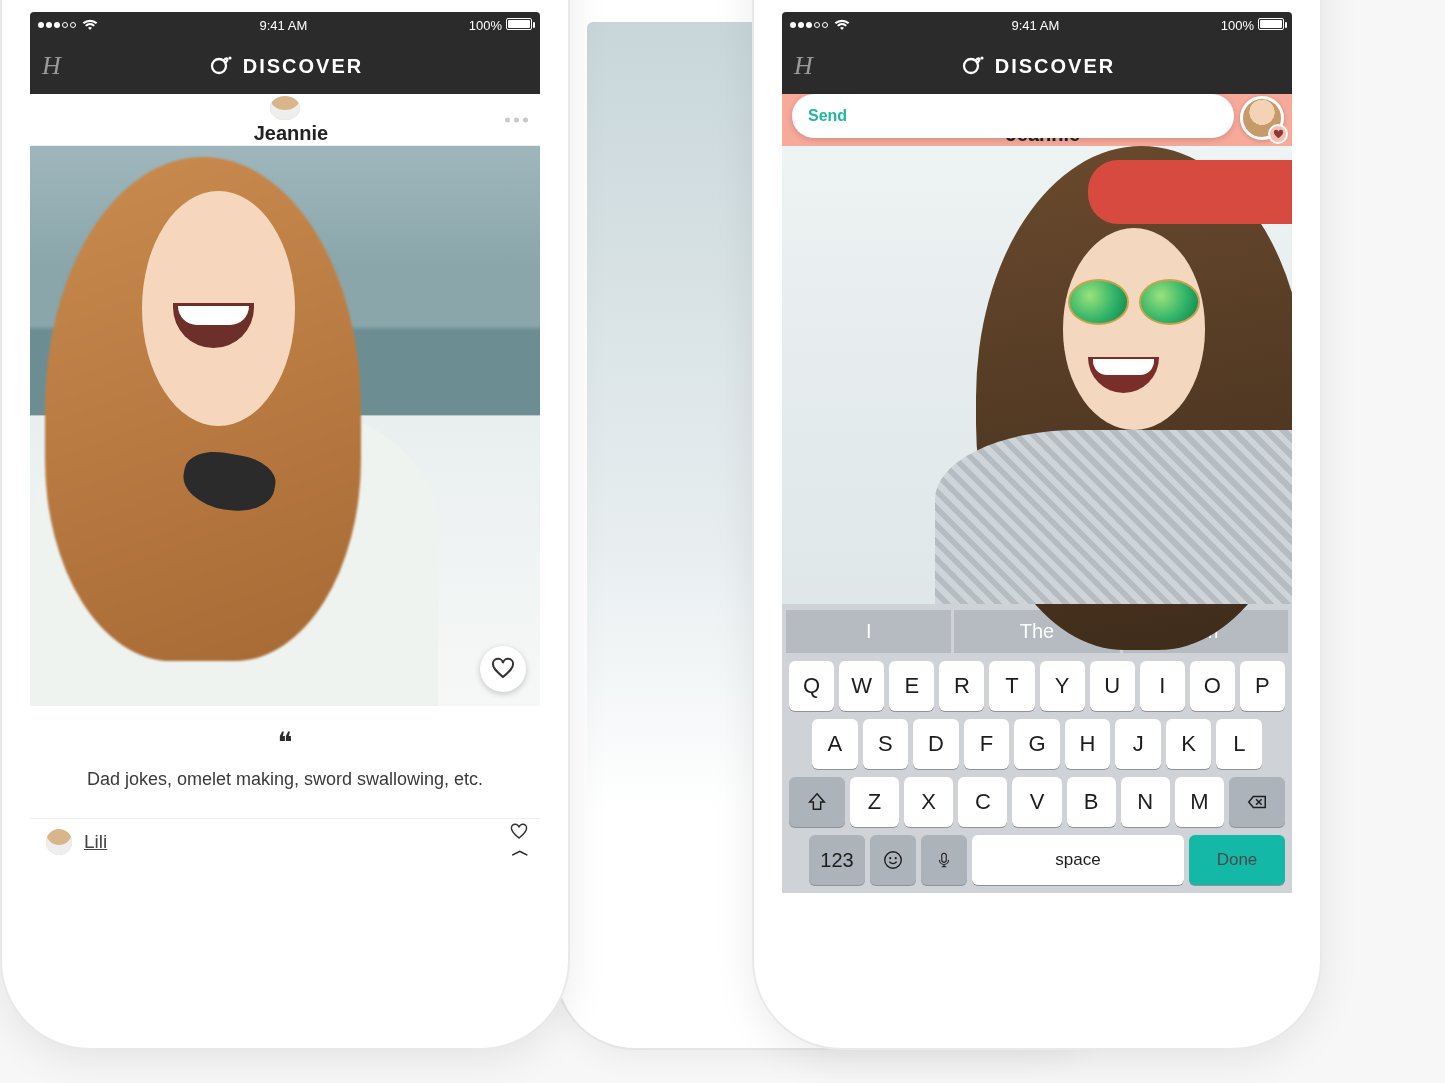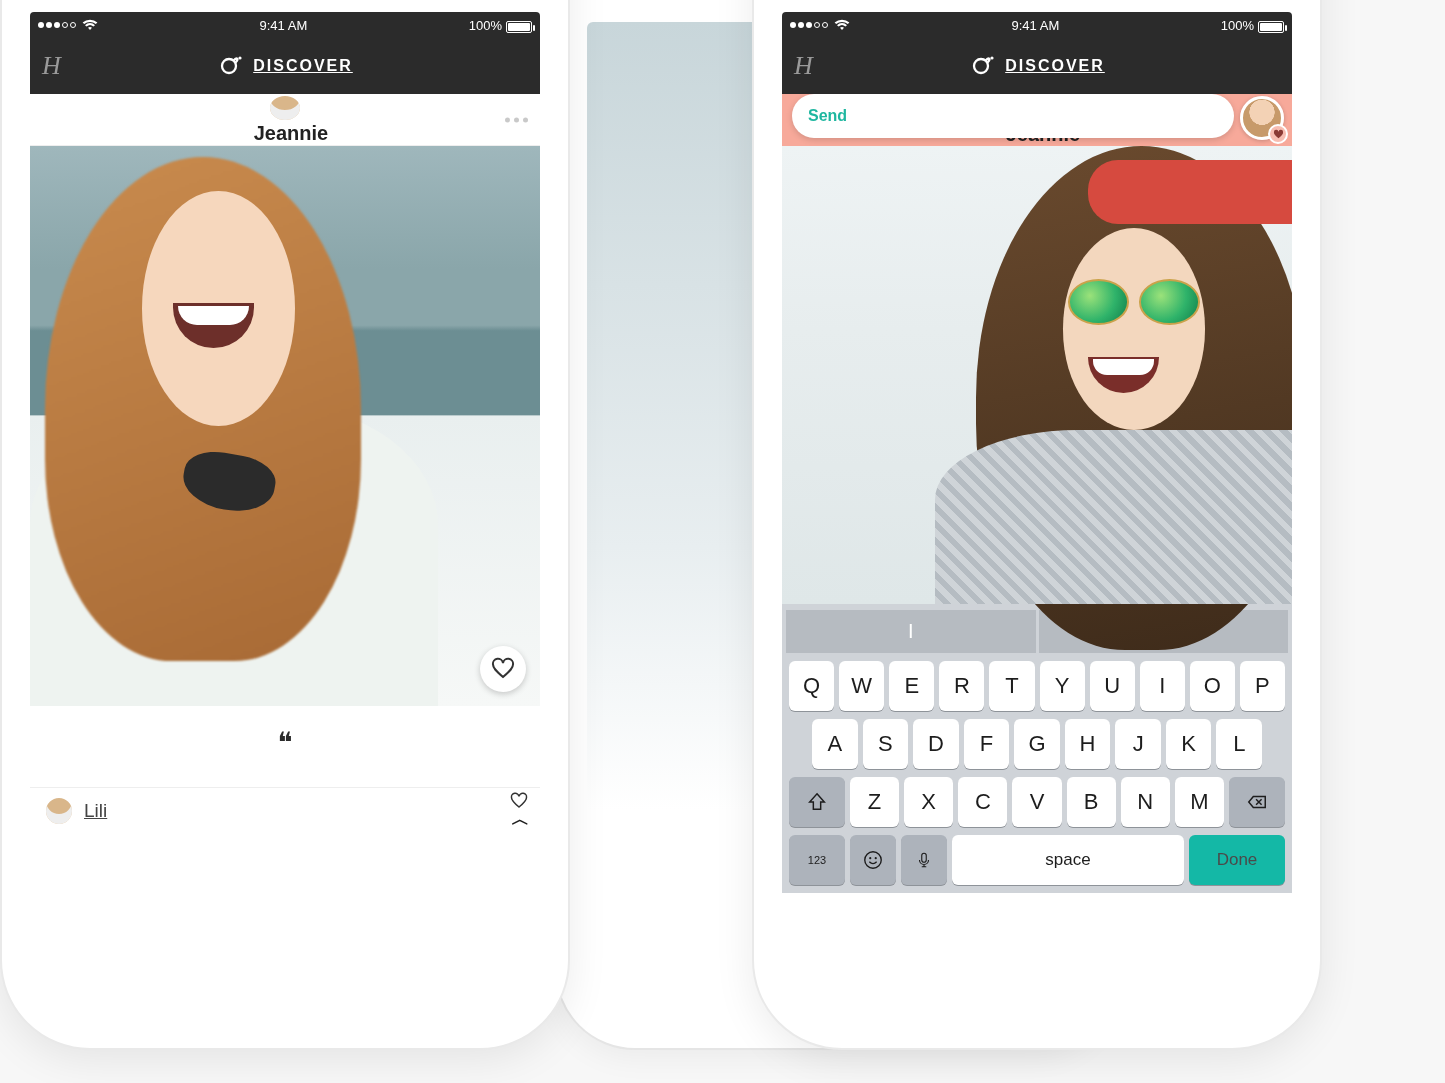--- a/index.html
+++ b/index.html
@@ -45,21 +45,21 @@
   .statusbar {
     height: 26px; background: #2b2b2b; color: #fff;
     display: flex; align-items: center; justify-content: space-between;
     padding: 0 8px; font-size: 13px; font-weight: 500;
   }
   .sb-left { display: flex; align-items: center; gap: 6px; }
   .dots { display: flex; gap: 2px; }
   .dots span { width: 6px; height: 6px; border-radius: 50%; background: #fff; }
   .dots span.empty { background: transparent; border: 1px solid #fff; }
   .wifi svg { display:block; }
-  .sb-right { display: flex; align-items: flex-end; gap: 4px; }
+  .sb-right { display: flex; align-items: flex-start; gap: 4px; }
   .battery {
     width: 26px; height: 12px; border: 1px solid #fff; border-radius: 2px;
     position: relative; display: inline-block;
   }
   .battery::after {
     content: ""; position: absolute; right: -4px; top: 3px; width: 2px; height: 6px;
     background: #fff; border-radius: 1px;
   }
   .battery .fill { position: absolute; left:1px; top:1px; bottom:1px; right:1px; background:#fff; border-radius:1px; }
 
@@ -67,21 +67,21 @@
   .appheader {
     height: 56px; background: #2b2b2b; color: #fff;
     display: flex; align-items: center; justify-content: center; position: relative;
   }
   .appheader .brand { display: flex; align-items: center; gap: 10px; font-weight: 700; letter-spacing: 2px; }
   .appheader .h-icon {
     position: absolute; left: 12px; top: 50%; transform: translateY(-50%);
     color: #9a9a9a; font-family: Georgia, serif; font-style: italic; font-size: 26px;
   }
   .brand .logo { width:26px; height:26px; }
-  .brand .title { font-size: 16px; text-decoration: underline; }
+  .brand .title { font-size: 20px; }
 
   
   .profilebar {
     display: flex; align-items: center; height: 52px; padding: 0 14px;
     background: #fff; border-bottom: 1px solid #eee; position: relative; flex-direction: column;
   }
   .profilebar.pink { background: #f7a99a; border-bottom: none; }
   .avatar {
     width: 34px; height: 34px; border-radius: 50%; background: #d9b68a;
     box-shadow: inset 0 -10px 0 #eee;
@@ -194,21 +194,21 @@
   .krow { display:flex; gap:5px; justify-content:center; padding: 0 3px; }
   .key {
     background:#fff; border-radius:6px; box-shadow:0 1px 0 #8e9399;
     height:50px; display:flex; align-items:center; justify-content:center;
     font-size:22px; color:#1d1d1d; cursor:pointer; flex:1; min-width:0;
   }
   .krow.r2 { padding: 0 26px; }
   .key.mod { background:#adb3bb; color:#1d1d1d; flex:0 0 56px; }
   .key.space { flex:1; font-size:17px; }
   .key.done  { background:#14b8a6; flex:0 0 96px; font-size:17px; color:#4a4a4a; }
-  .key.nums  { background:#adb3bb; flex:0 0 56px; font-size:11px; }
+  .key.nums  { background:#adb3bb; flex:0 0 56px; font-size:20px;margin-left:20px; }
   .key.emoji, .key.mic { background:#adb3bb; flex:0 0 46px; }
   .key.shift svg, .key.bksp svg { width:22px; height:22px; }
   .krow.bottom { padding: 0 3px; }
 
 </style>
 </head>
 <body>
 
 <div class="stage">
 
@@ -277,20 +277,21 @@
         <div class="sunglasses"></div>
         <div class="heart-btn">
           <svg viewBox="0 0 24 24">
               <path d="M12 20 C 5 14, 2 11, 2 7.5 A4.5 4.5 0 0 1 12 6 A4.5 4.5 0 0 1 22 7.5 C 22 11, 19 14, 12 20 Z"></path>
             </svg>
         </div>
       </div>
 
       <div class="infocard">
         <div class="quote-icon">❝</div>
+        <div class="info-body">Dad jokes, omelet making, sword swallowing, etc.</div>
       </div>
 
       <div class="nextrow">
         <div class="avatar"></div>
         <div class="name">Lili</div>
         <div class="right-icons">
           <span class="mini-heart">
             <svg viewBox="0 0 24 24">
                 <path d="M12 20 C 5 14, 2 11, 2 7.5 A4.5 4.5 0 0 1 12 6 A4.5 4.5 0 0 1 22 7.5 C 22 11, 19 14, 12 20 Z"></path>
               </svg>
@@ -368,20 +369,21 @@
             <svg viewBox="0 0 24 24">
                 <path d="M12 20 C 5 14, 2 11, 2 7.5 A4.5 4.5 0 0 1 12 6 A4.5 4.5 0 0 1 22 7.5 C 22 11, 19 14, 12 20 Z"></path>
               </svg>
           </div>
         </div>
       </div>
 
       <div class="keyboard">
         <div class="suggestrow">
           <div class="sugg">I</div>
+          <div class="sugg">The</div>
           <div class="sugg">I'm</div>
         </div>
         <div class="krow">
           <div class="key">Q</div>
           <div class="key">W</div>
           <div class="key">E</div>
           <div class="key">R</div>
           <div class="key">T</div>
           <div class="key">Y</div>
           <div class="key">U</div>

